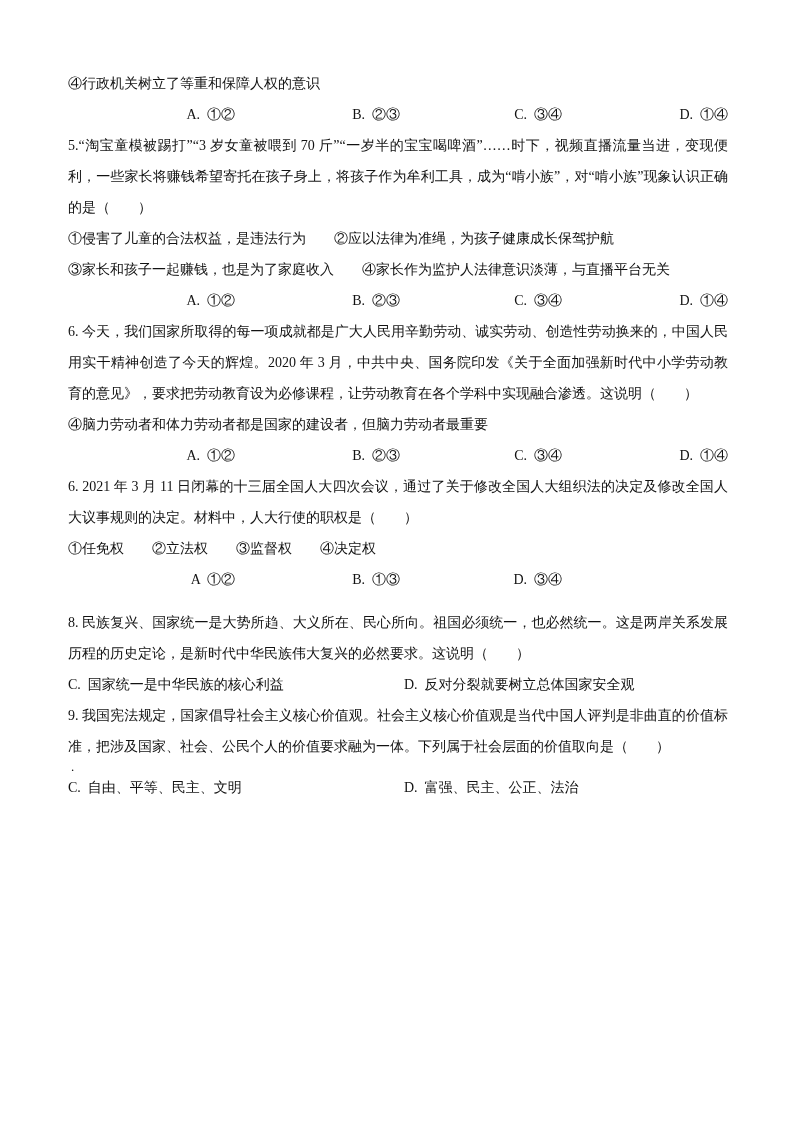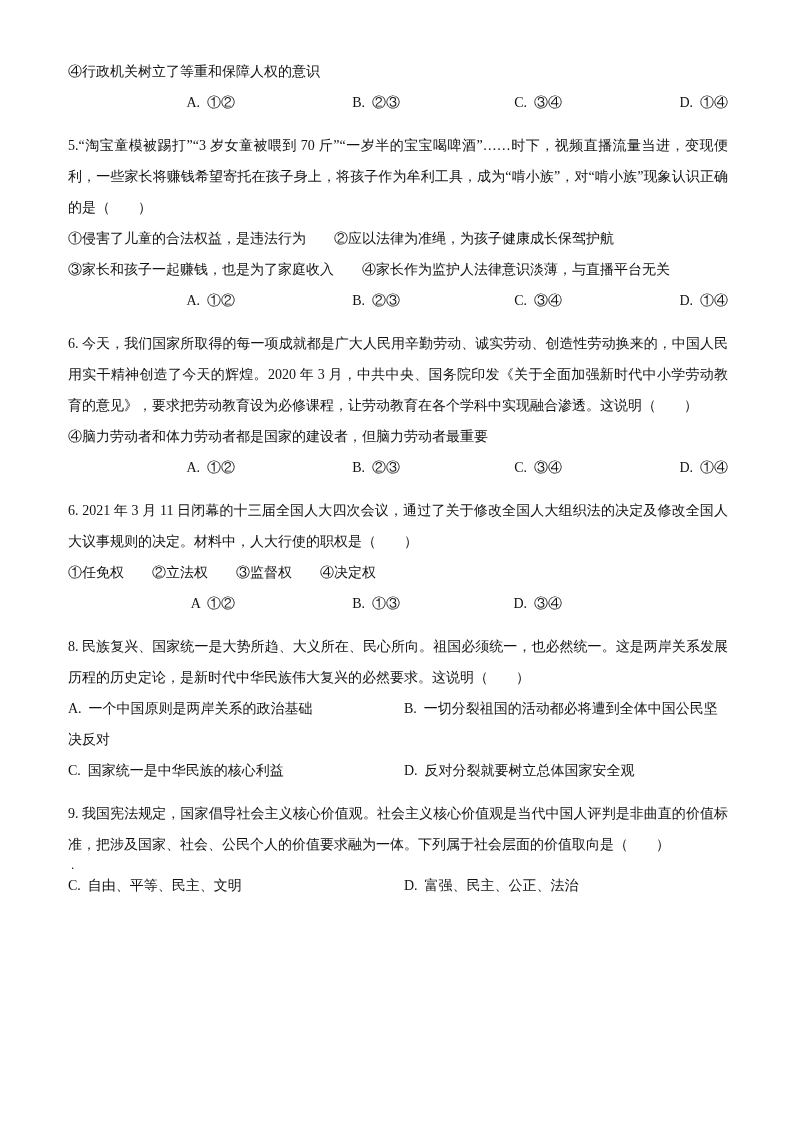--- a/index.html
+++ b/index.html
@@ -13,22 +13,22 @@
     width: 793px;
     height: 1122px;
     margin: 0 auto;
     background: #ffffff;
     color: #121212;
     font-family: "Liberation Serif", "DejaVu Serif", serif;
     font-size: 14px;
     padding: 56px 65px 0 68px;
     overflow: hidden;
   }
-  .question { margin-top: 12px; }
-  .question:first-child { margin-top: 0; }
+  .question { margin-top: 0; }
+  .question:first-child { margin-top: 12px; }
   .question.gap-lg { margin-top: 12px; }
   p { margin: 0; line-height: 31px; }
   .para {
     text-align: justify;
   }
   .items {
     white-space: pre-wrap;
     text-align: left;
   }
   .opt4 {
@@ -90,21 +90,20 @@
       <p class="para">6. 2021 年 3 月 11 日闭幕的十三届全国人大四次会议，通过了关于修改全国人大组织法的决定及修改全国人大议事规则的决定。材料中，人大行使的职权是（　　）</p>
       <p class="items">①任免权　　②立法权　　③监督权　　④决定权</p>
       <div class="opt4">
         <span class="opt">A  ①②</span>
         <span class="opt">B.  ①③</span>
         <span class="opt">D.  ③④</span>
       </div>
     </section>
     <section class="question gap-lg">
       <p class="para">8. 民族复兴、国家统一是大势所趋、大义所在、民心所向。祖国必须统一，也必然统一。这是两岸关系发展历程的历史定论，是新时代中华民族伟大复兴的必然要求。这说明（　　）</p>
-      <p class="opt2"><span class="optL">A.  一个中国原则是两岸关系的政治基础</span><span class="optR">B.  一切分裂祖国的活动都必将遭到全体中国公民坚决反对</span></p>
       <p class="opt2"><span class="optL">C.  国家统一是中华民族的核心利益</span><span class="optR">D.  反对分裂就要树立总体国家安全观</span></p>
     </section>
     <section class="question">
       <p class="para">9. 我国宪法规定，国家倡导社会主义核心价值观。社会主义核心价值观是当代中国人评判是非曲直的价值标准，把涉及国家、社会、公民个人的价值要求融为一体。下列属于社会层面的价值取向是（　　）</p>
       <p class="stray">.</p>
       <p class="opt2"><span class="optL">C.  自由、平等、民主、文明</span><span class="optR">D.  富强、民主、公正、法治</span></p>
     </section>
   </main>
 
 </body></html>

